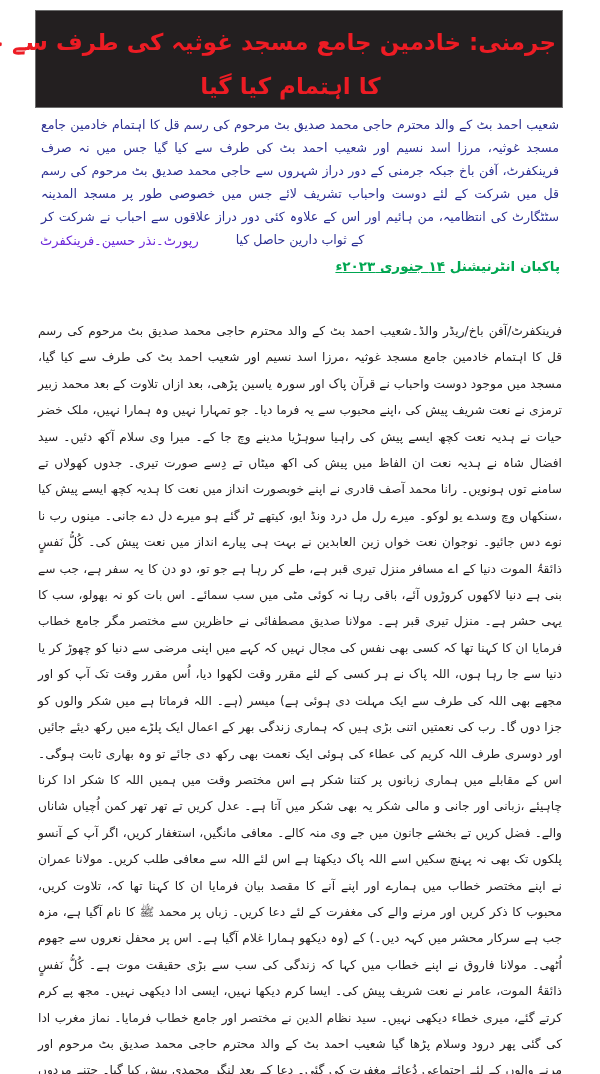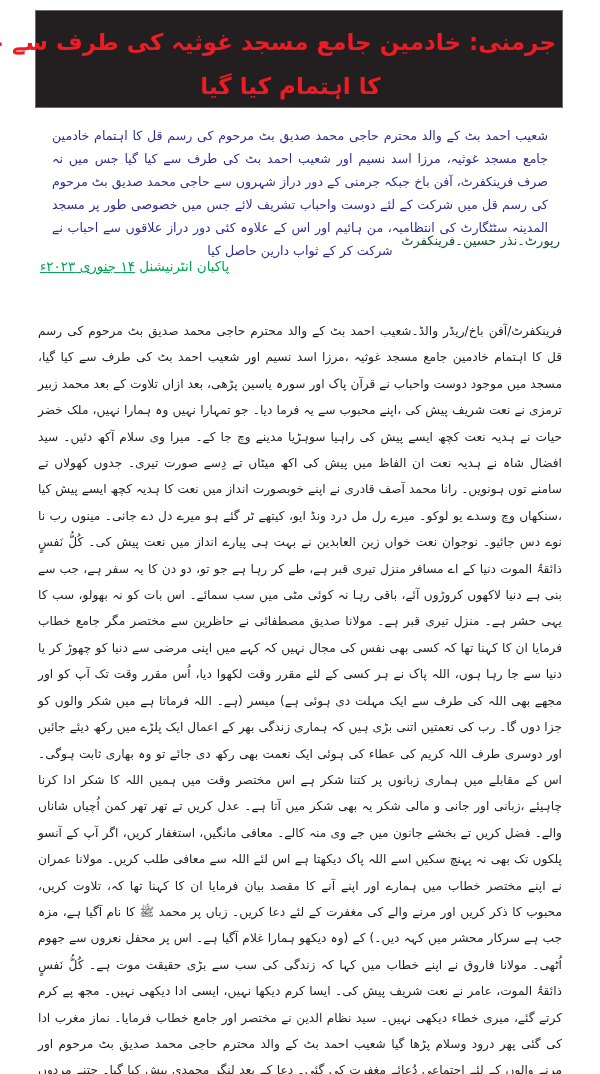--- a/index.html
+++ b/index.html
@@ -60,44 +60,44 @@
       top: 112px;
       width: 520px;
       direction: rtl;
       color: #2e3192;
       font-size: 12.6px;
       line-height: 23px;
       text-align: justify;
       text-align-last: center;
     }
     .intro p {
-      margin: 12px;
+      margin: 1px;
     }
     .reporter {
       position: absolute;
       left: 40px;
       top: 230px;
       width: 520px;
       direction: rtl;
-      text-align: right;
-      color: #14532d;
+      text-align: left;
+      color: #6d28d9;
       font-size: 13px;
       line-height: 22px;
     }
     .credit {
       position: absolute;
       left: 40px;
       top: 255px;
       width: 520px;
       direction: rtl;
-      text-align: left;
+      text-align: right;
       color: #00a651;
       font-size: 13.5px;
       line-height: 22px;
-      font-weight: normal;
+      font-weight: bold;
     }
     .credit .date {
       text-decoration: underline;
       text-decoration-color: #00a651;
     }
     .body-text {
       position: absolute;
       left: 38px;
       top: 318px;
       width: 524px;

